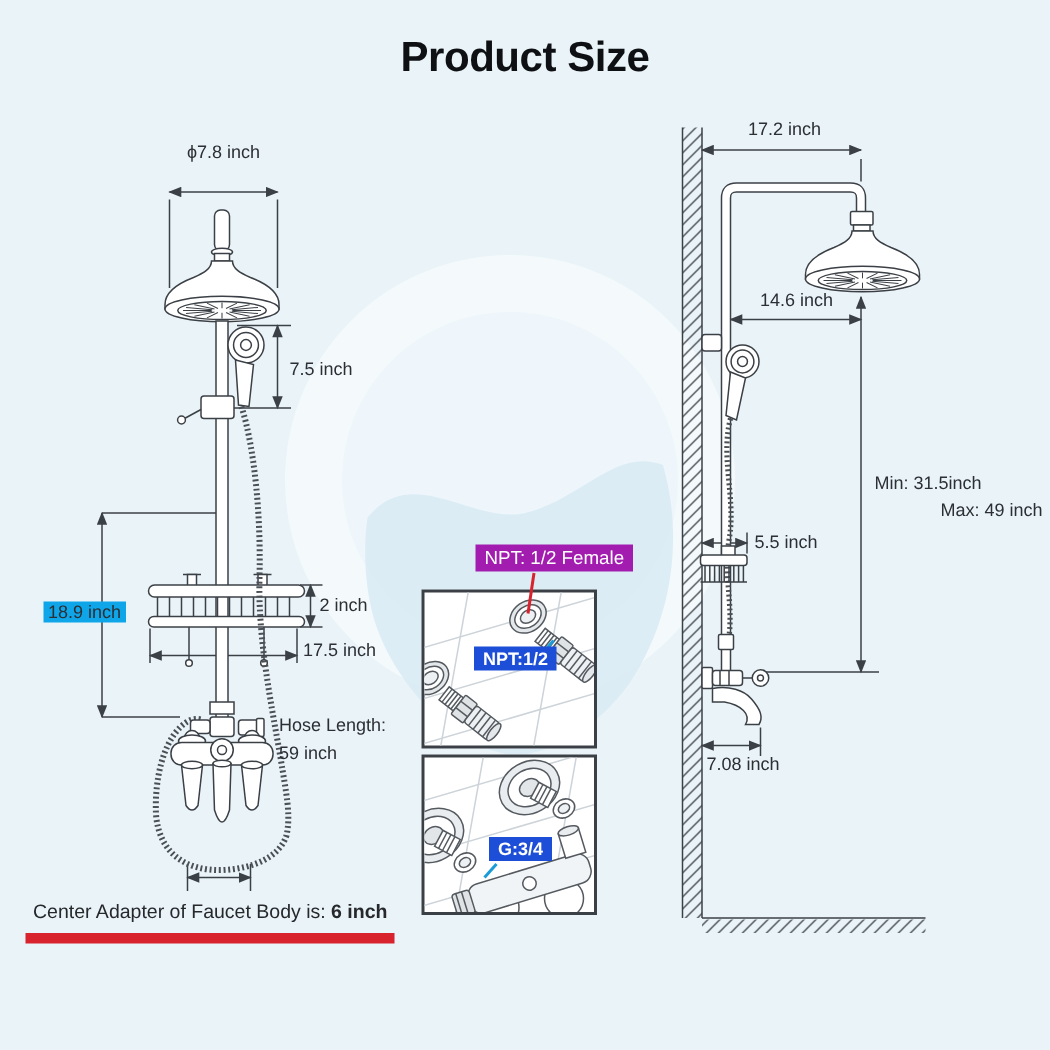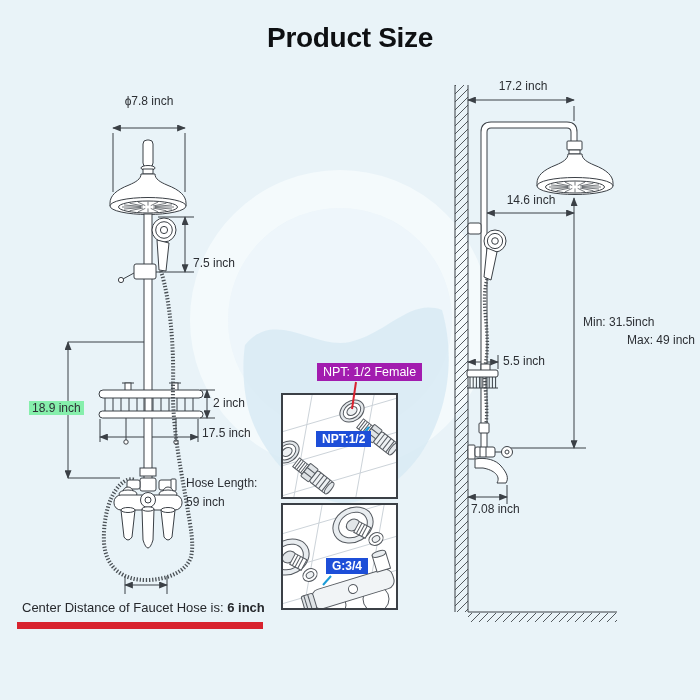--- a/index.html
+++ b/index.html
@@ -357,36 +357,36 @@
     </svg>
   </div>
 
   <svg id="overlay-leaders" width="700" height="700" viewBox="0 0 700 700">
     <line x1="356" y1="382" x2="352" y2="409" stroke="#d8232f" stroke-width="2"></line>
     <line x1="357" y1="441" x2="369" y2="427" stroke="#1b9cd8" stroke-width="2"></line>
     <line x1="331" y1="576" x2="323" y2="585" stroke="#1b9cd8" stroke-width="2"></line>
   </svg>
 
   <div class="dim center" style="left:104px;top:94px;width:90px;">ϕ7.8 inch</div>
-  <div class="dim" style="left:193px;top:256px;">7.5 inch</div>
-  <div class="dim" style="left:29px;top:401px;background:#86efac;padding:0 3px;">18.9 inch</div>
+  <div class="dim" style="left:193px;top:239px;">7.5 inch</div>
+  <div class="dim" style="left:29px;top:401px;background:#0ea5e9;padding:0 3px;">18.9 inch</div>
   <div class="dim" style="left:213px;top:396px;">2 inch</div>
   <div class="dim" style="left:202px;top:426px;">17.5 inch</div>
   <div class="dim" style="left:186px;top:476px;">Hose Length:</div>
   <div class="dim" style="left:186px;top:495px;">59 inch</div>
 
   <div class="dim center" style="left:468px;top:79px;width:110px;">17.2 inch</div>
   <div class="dim center" style="left:487px;top:193px;width:88px;">14.6 inch</div>
   <div class="dim" style="left:583px;top:315px;">Min: 31.5inch</div>
   <div class="dim" style="left:583px;top:333px;margin-left:44px;">Max: 49 inch</div>
   <div class="dim" style="left:503px;top:354px;">5.5 inch</div>
   <div class="dim" style="left:471px;top:502px;">7.08 inch</div>
 
   <div class="tag red" style="left:317px;top:363px;">NPT: 1/2 Female</div>
   <div class="tag blue" style="left:316px;top:431px;">NPT:1/2</div>
   <div class="tag blue" style="left:326px;top:558px;">G:3/4</div>
 
-  <div id="footer-note"><span>Center Distance of Faucet Hose is: </span><b>6 inch</b></div>
+  <div id="footer-note"><span>Center Adapter of Faucet Body is: </span><b>6 inch</b></div>
 
   <div id="banner">
   </div>
 
 </div>
 
 </body></html>

